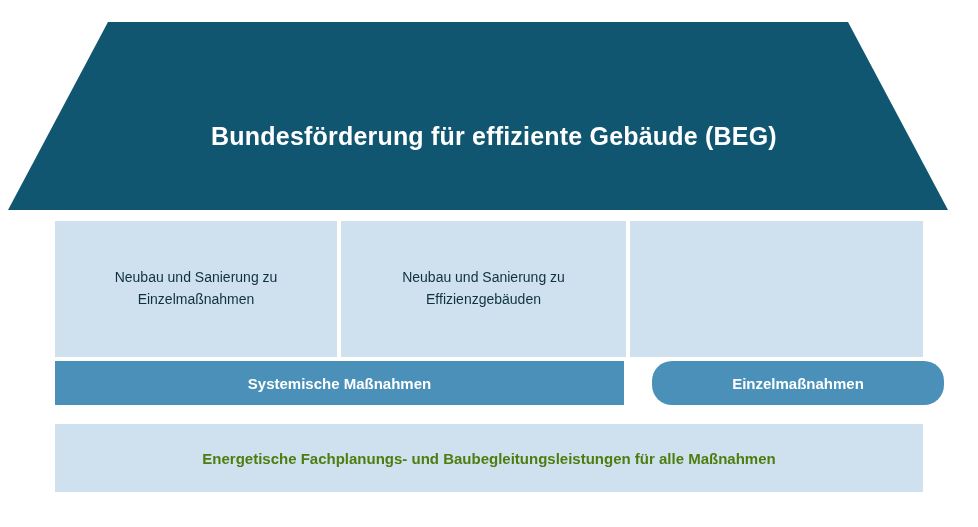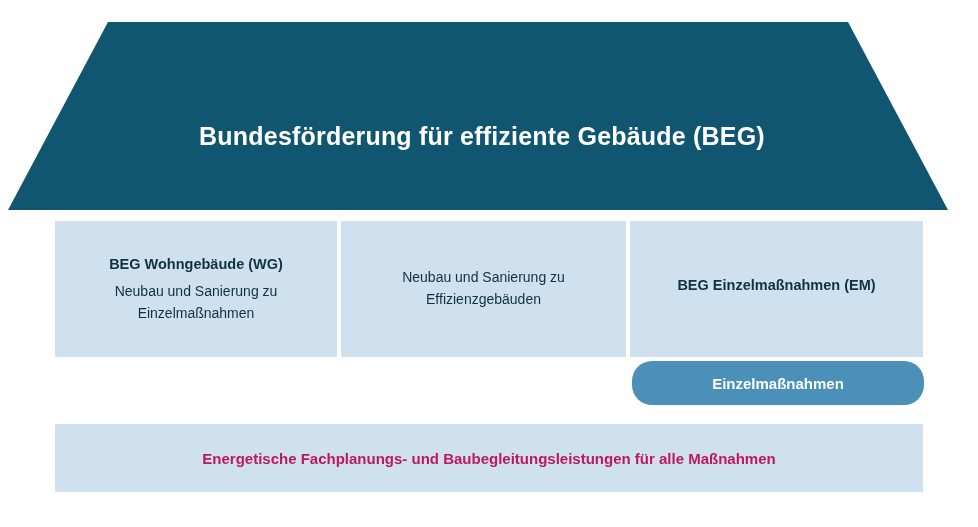--- a/index.html
+++ b/index.html
@@ -25,21 +25,21 @@
     left: 8px;
     top: 22px;
     width: 940px;
     height: 188px;
   }
   .roof svg {
     display: block;
   }
   .roof-title {
     position: absolute;
-    left: 4px;
+    left: 16px;
     top: 0;
     width: 940px;
     height: 212px;
     display: flex;
     align-items: center;
     justify-content: center;
     color: #ffffff;
     font-size: 25px;
     font-weight: bold;
     letter-spacing: 0.2px;
@@ -96,34 +96,34 @@
     justify-content: center;
     font-size: 15px;
     font-weight: bold;
     box-sizing: border-box;
   }
   .band.systemic {
     left: 55px;
     width: 569px;
   }
   .band.single {
-    left: 632px;
+    left: 652px;
     width: 292px;
     border-radius: 20px;
   }
 
   
   .base {
     position: absolute;
     left: 55px;
     top: 424px;
     width: 868px;
     height: 68px;
     background: #cfe0ee;
-    color: #be185d;
+    color: #4d7c0f;
     display: flex;
     align-items: center;
     justify-content: center;
     font-size: 15px;
     font-weight: bold;
     text-align: center;
     box-sizing: border-box;
   }
 </style>
 </head>
@@ -134,31 +134,30 @@
   <div class="roof">
     <svg width="940" height="188" viewBox="0 0 940 188" xmlns="http://www.w3.org/2000/svg">
       <path d="M 100 0 L 840 0 L 940 188 L 0 188 Z" fill="#115670"></path>
     </svg>
     <div class="roof-title">Bundesförderung für effiziente Gebäude (BEG)</div>
   </div>
 
   <div class="pillars">
 
     <div class="pillar wg">
-      <div class="pillar-title">BEG Wohngebäude (WG)</div>
       <div class="pillar-sub">Neubau und Sanierung zu Einzelmaßnahmen</div>
     </div>
 
     <div class="pillar nwg">
       <div class="pillar-sub">Neubau und Sanierung zu Effizienzgebäuden</div>
     </div>
 
     <div class="pillar em">
-      <div class="pillar-title">BEG Einzelmaßnahmen (EM)</div>
     </div>
 
   </div>
 
+  <div class="band systemic">Systemische Maßnahmen</div>
   <div class="band single">Einzelmaßnahmen</div>
 
   <div class="base">Energetische Fachplanungs- und Baubegleitungsleistungen für alle Maßnahmen</div>
 
 </div>
 
 </body></html>

